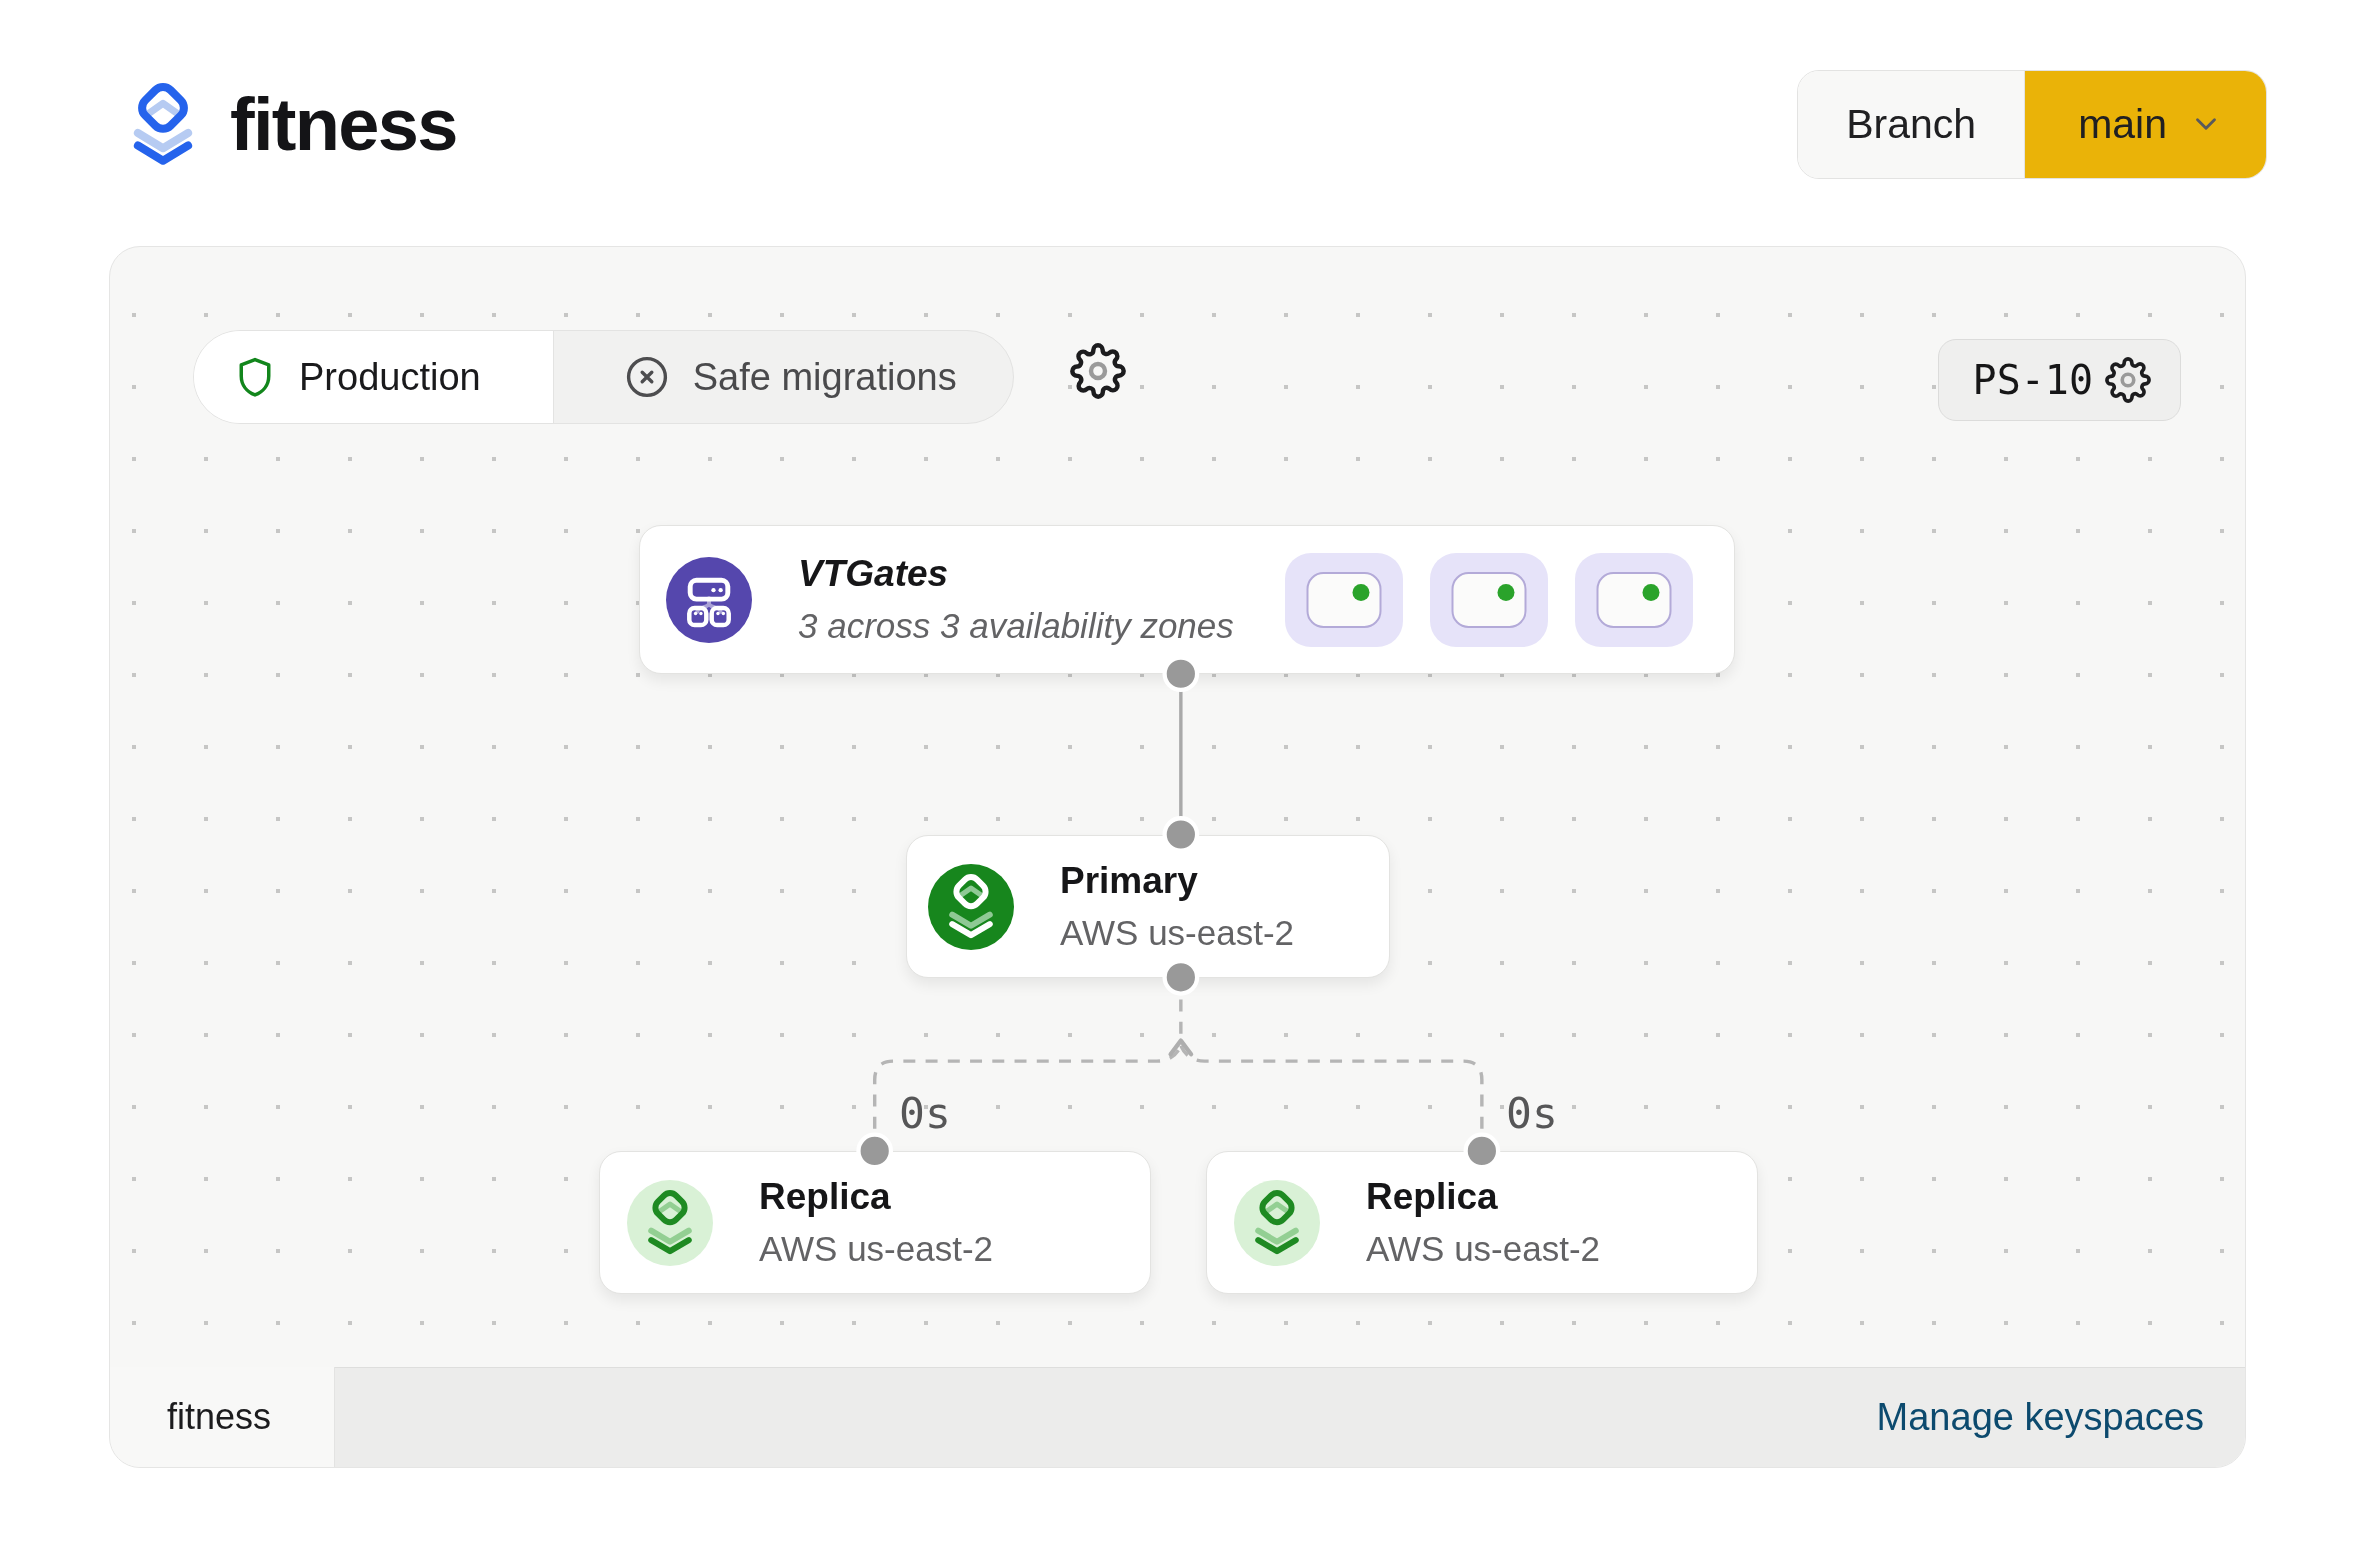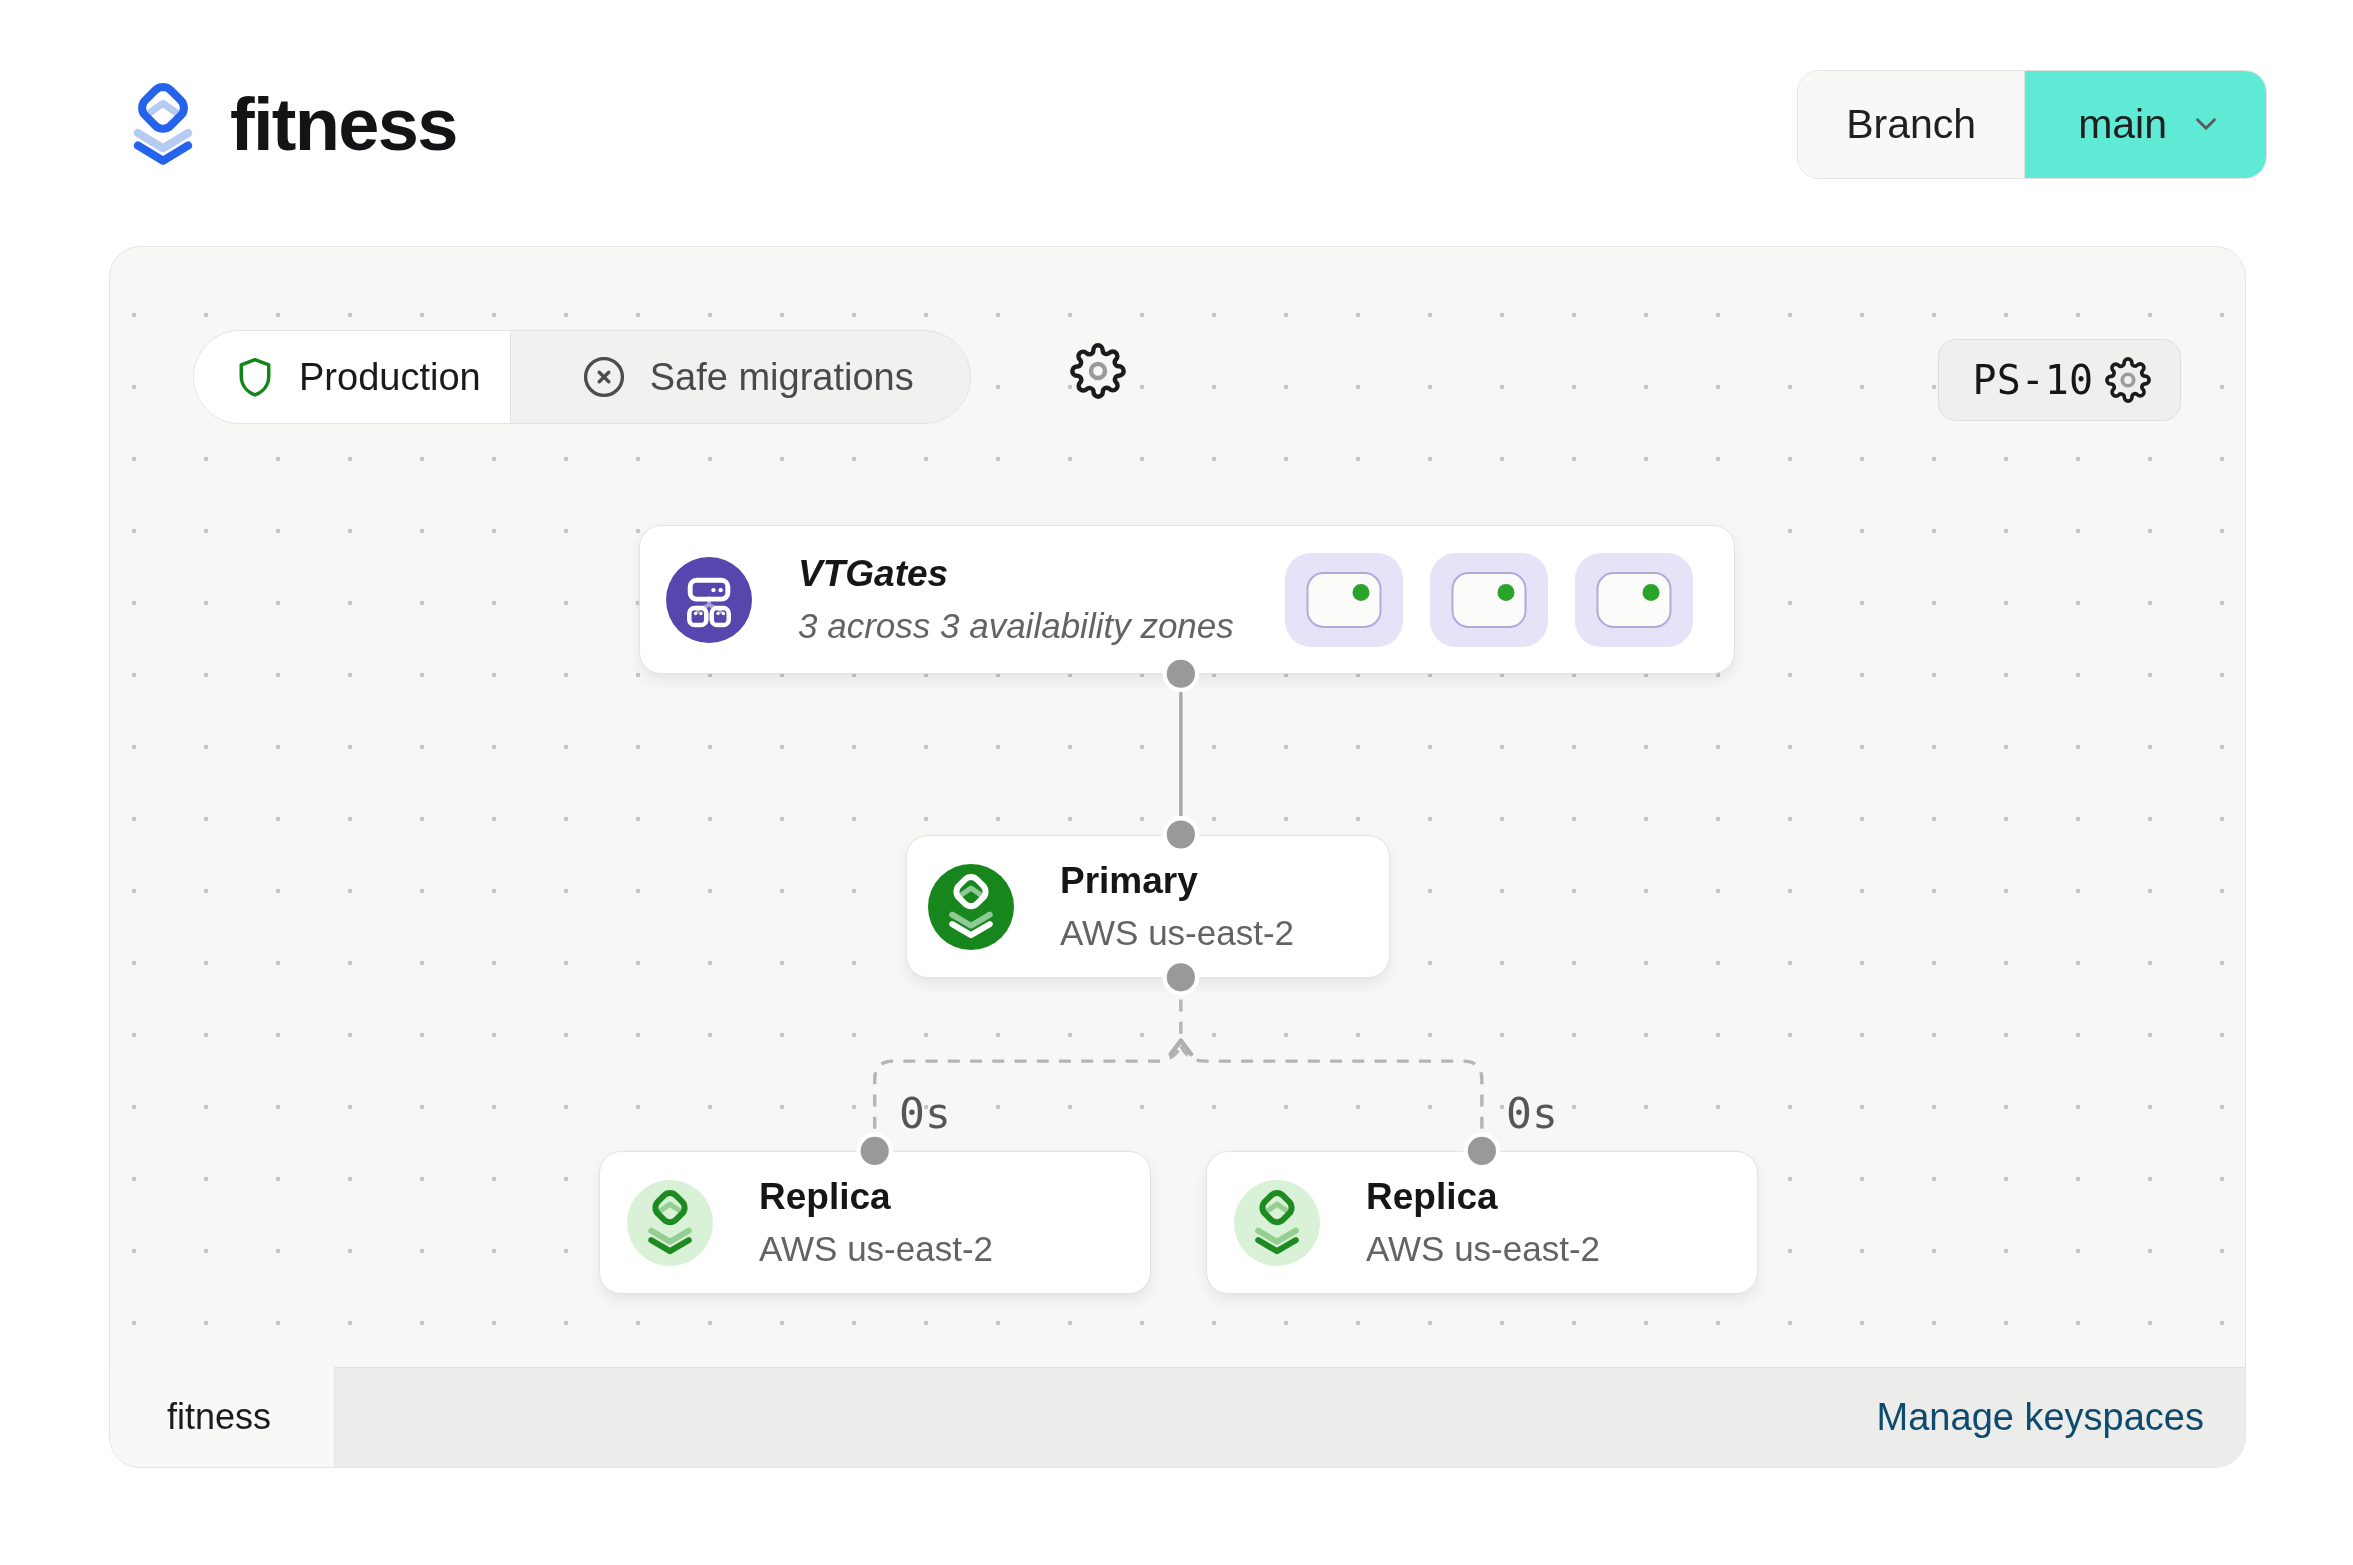--- a/index.html
+++ b/index.html
@@ -11,34 +11,34 @@
   .app-header { position:absolute; left:0; top:0; width:2354px; height:248px;
     display:flex; align-items:center; justify-content:space-between;
     padding:0 87px 0 120px; }
   .brand { display:flex; align-items:center; gap:24px; }
   .brand h1 { font-size:74px; font-weight:700; letter-spacing:-1.7px; color:#141417; }
   .branch-group { display:flex; align-items:stretch; height:109px;
     border:1.7px solid #e3e3e2; border-radius:22px; overflow:hidden; background:#fff; }
   .branch-btn { display:flex; align-items:center; padding:0 48px; font-size:41px;
     color:#202022; background:#f8f8f7; border-right:1.7px solid #e3e3e2; cursor:pointer;justify-content:flex-end; }
   .branch-select { display:flex; align-items:center; gap:22px; padding:0 43px 0 53px;
-    font-size:41px; color:#202022; background:#5eead4; cursor:pointer; }
+    font-size:41px; color:#202022; background:#eab308; cursor:pointer; }
 
   
   .panel { position:absolute; left:109px; top:246px; width:2137px; height:1222px;
     background:#f7f7f6; border:1.7px solid #e5e5e4; border-radius:31px; overflow:hidden; }
   .canvas { position:absolute; inset:0 0 100px 0;
     background-image:radial-gradient(circle, #c6c6c5 2.2px, transparent 2.4px);
     background-size:72px 72px; background-position:60px 32px; }
 
   
   .env-pills { position:absolute; left:83px; top:83px; height:94px; display:flex;
     border:1.7px solid #e3e3e2; border-radius:47px; background:#f1f1f0; overflow:hidden; }
   .env-seg { display:flex; align-items:center; gap:22px; font-size:38px; }
-  .env-prod { background:#ffffff; padding:0 29px 0 39px; border-right:1.7px solid #e3e3e2;
+  .env-prod { background:#ffffff; padding:0 72px 0 39px; border-right:1.7px solid #e3e3e2;
     color:#1a1a1c; font-weight:500; }
   .env-safe { padding:0 56px 0 41px; color:#4a4a4c;margin-left:28px; }
   .lone-gear { position:absolute; left:960px; top:96px; width:56px; height:56px; cursor:pointer; }
   .ps-badge { position:absolute; right:64px; top:92px; height:82px; display:flex;
     align-items:center; gap:12px; padding:0 29px 0 34px; background:#efefee;
     border:1.7px solid #dcdcdb; border-radius:18px; cursor:pointer; }
   .ps-badge .txt { font-size:40px; color:#161617; }
 
   
   .node { position:absolute; background:#ffffff; border:1.7px solid #e3e3e1; border-radius:22px;

